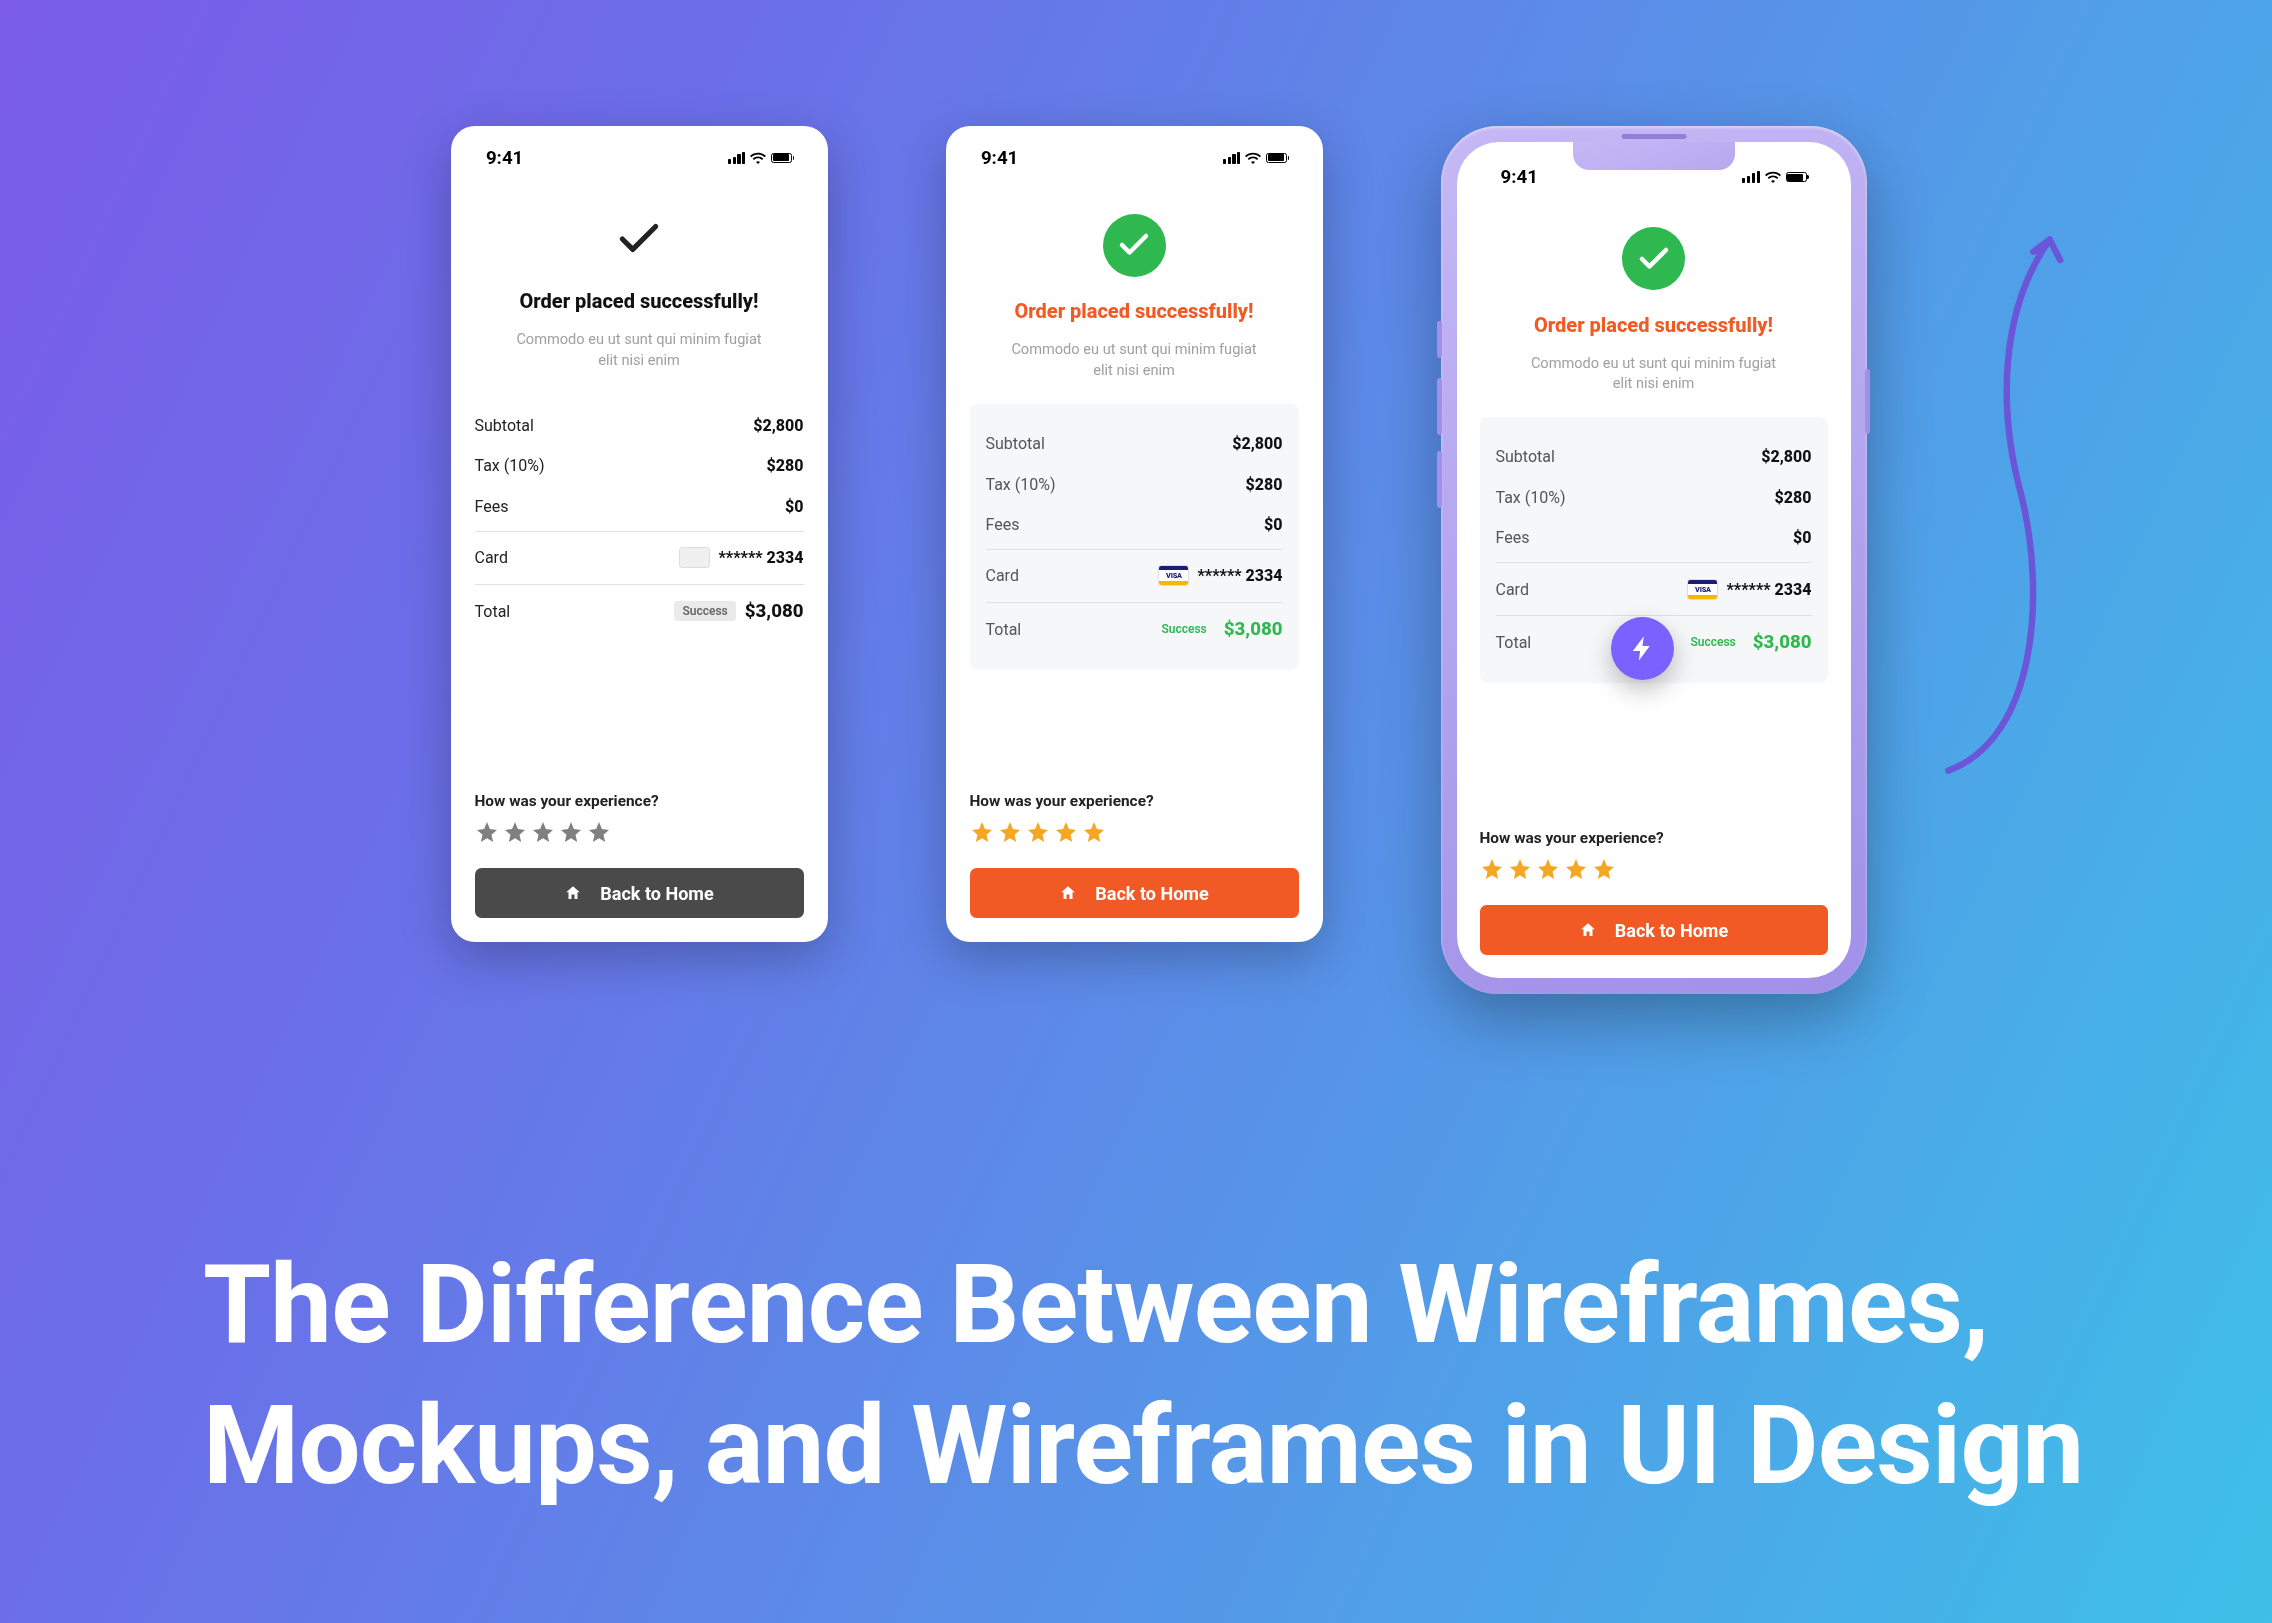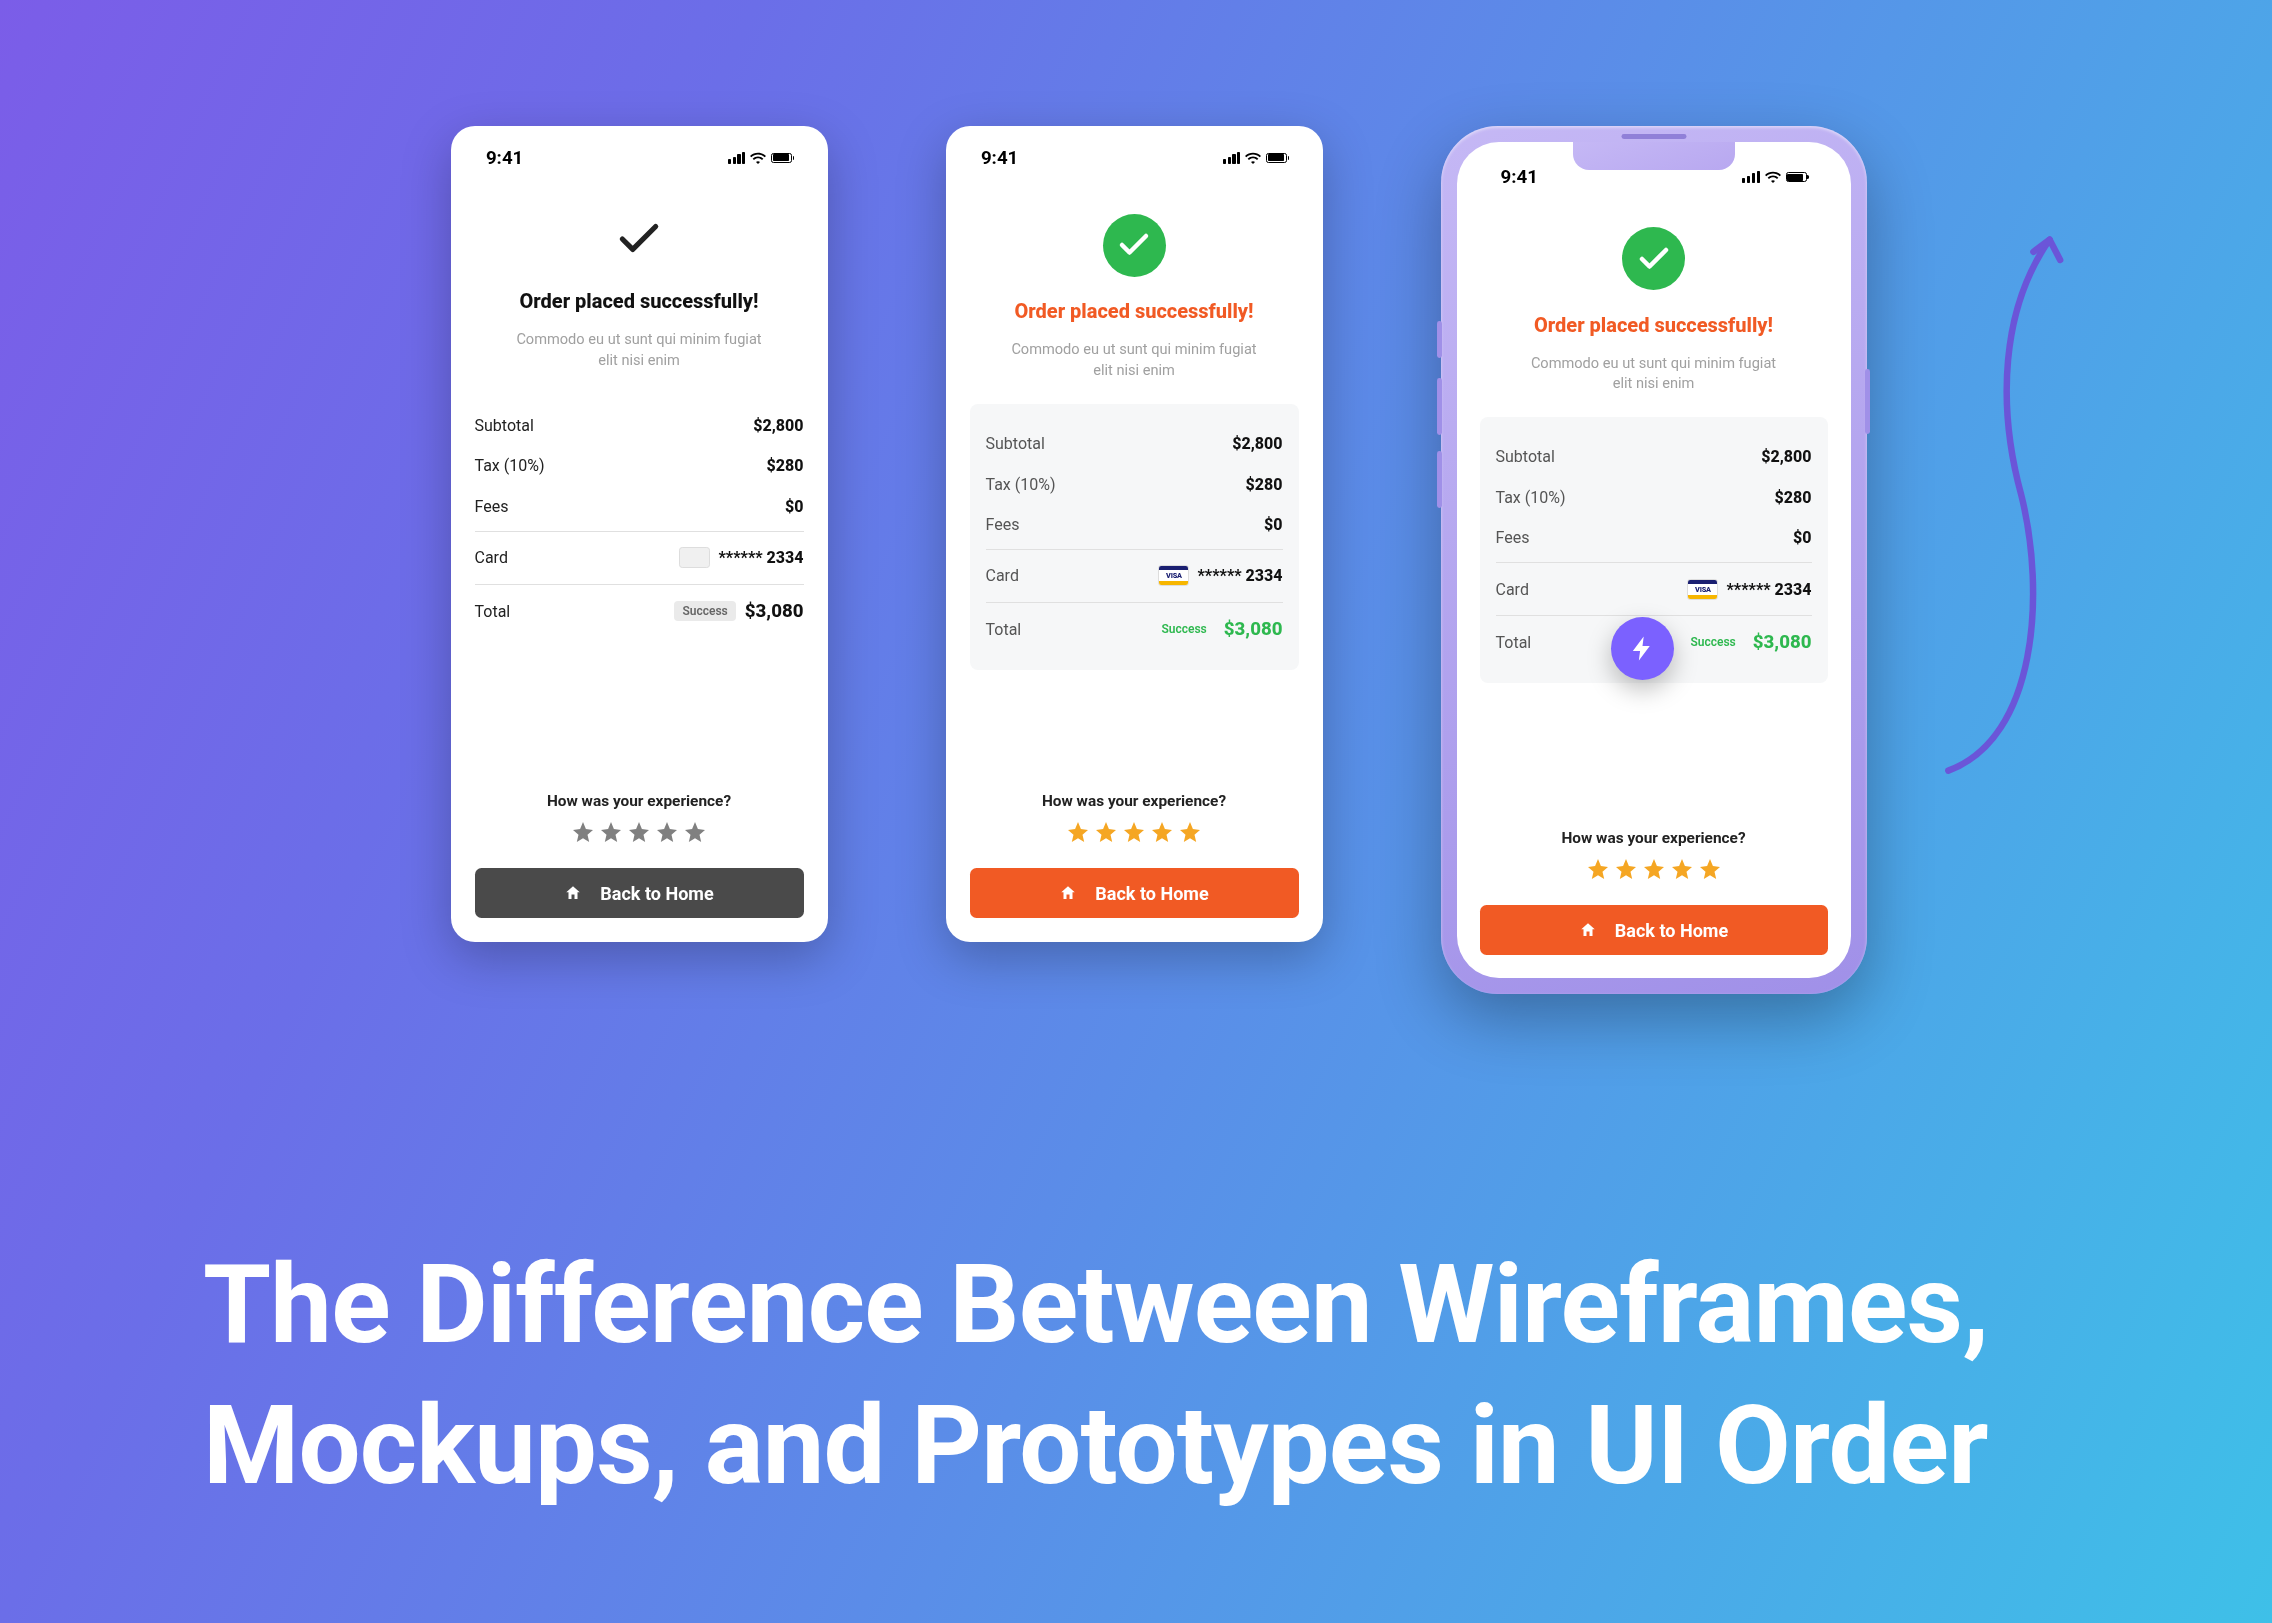--- a/index.html
+++ b/index.html
@@ -73,21 +73,21 @@
   .visa::before{content:"";position:absolute;top:0;left:0;right:0;height:4px;background:#1A1F71}
   .visa::after{content:"";position:absolute;bottom:0;left:0;right:0;height:4px;background:#F7B600}
   .visa-wf{width:31px;height:21px;border:0.8px solid #ddd;border-radius:3.2px;background:#F0F0F0}
   .totalrow .val{display:flex;align-items:center;gap:9px}
   .badge{font-size:12px;padding:3.2px 8px;border-radius:4px;font-weight:600}
   .badge.wf{background:#EAEAEA;color:#666}
   .badge.live{background:transparent;color:#2EB84F}
   .total-v{font-size:18.7px;font-weight:800}
   .total-v.green{color:#2EB84F}
 
-  .rating{margin-top:auto;display:flex;flex-direction:column;align-items:center;gap:9.7px;padding-top:24px}
+  .rating{margin-top:auto;display:flex;flex-direction:column;align-items:flex-start;gap:9.7px;padding-top:24px}
   .rating .q{font-size:15.4px;font-weight:700;color:#222}
   .stars{display:flex;gap:4px}
   .stars svg{width:24px;height:24px}
   .stars.grey svg{fill:#808080}
   .stars.gold svg{fill:#F5A623}
 
   .home-btn{margin-top:24px;width:100%;height:50px;border-radius:6.5px;display:flex;align-items:center;justify-content:center;gap:18px;font-size:18px;font-weight:700;color:#fff}
   .home-btn.wf{background:#4A4A4A}
   .home-btn.live{background:#F15A24}
   .home-btn svg{width:18px;height:18px;fill:#fff}
@@ -369,14 +369,14 @@
   <path d="M30 700 C 140 660, 150 480, 120 360 C 90 250, 95 130, 155 45" stroke="#6B55D8" stroke-width="8" fill="none" stroke-linecap="round"></path>
   <path d="M155 45 L135 60 M155 45 L168 70" stroke="#6B55D8" stroke-width="8" fill="none" stroke-linecap="round"></path>
 </svg>
 
 <div class="bolt">
   <svg viewBox="0 0 24 24">
       <path d="M13 2L4 14h6l-1 8 9-12h-6z"></path>
     </svg>
 </div>
 
-<div class="headline">The Difference Between Wireframes, Mockups, and Prototypes in UI Order</div>
+<div class="headline">The Difference Between Wireframes, Mockups, and Wireframes in UI Design</div>
 
 
 </body></html>

